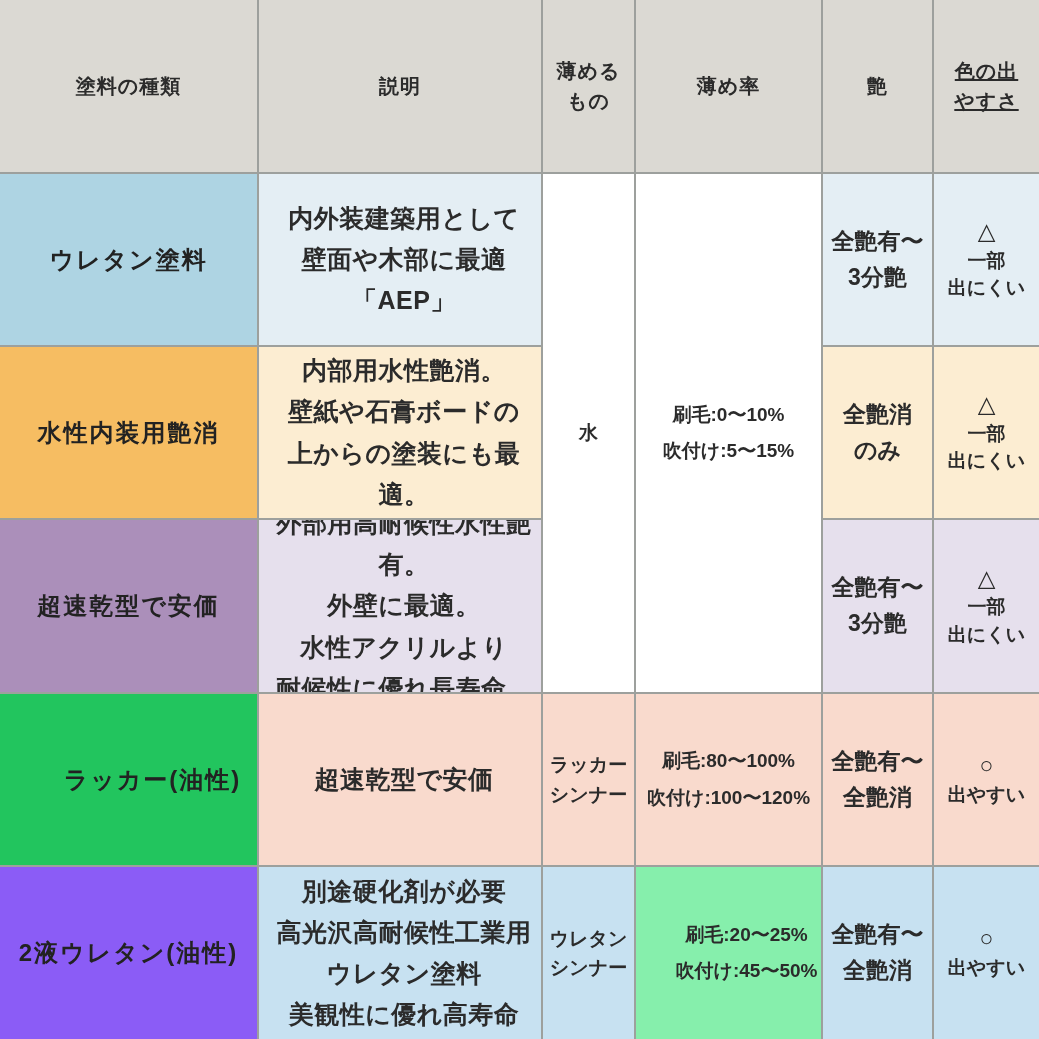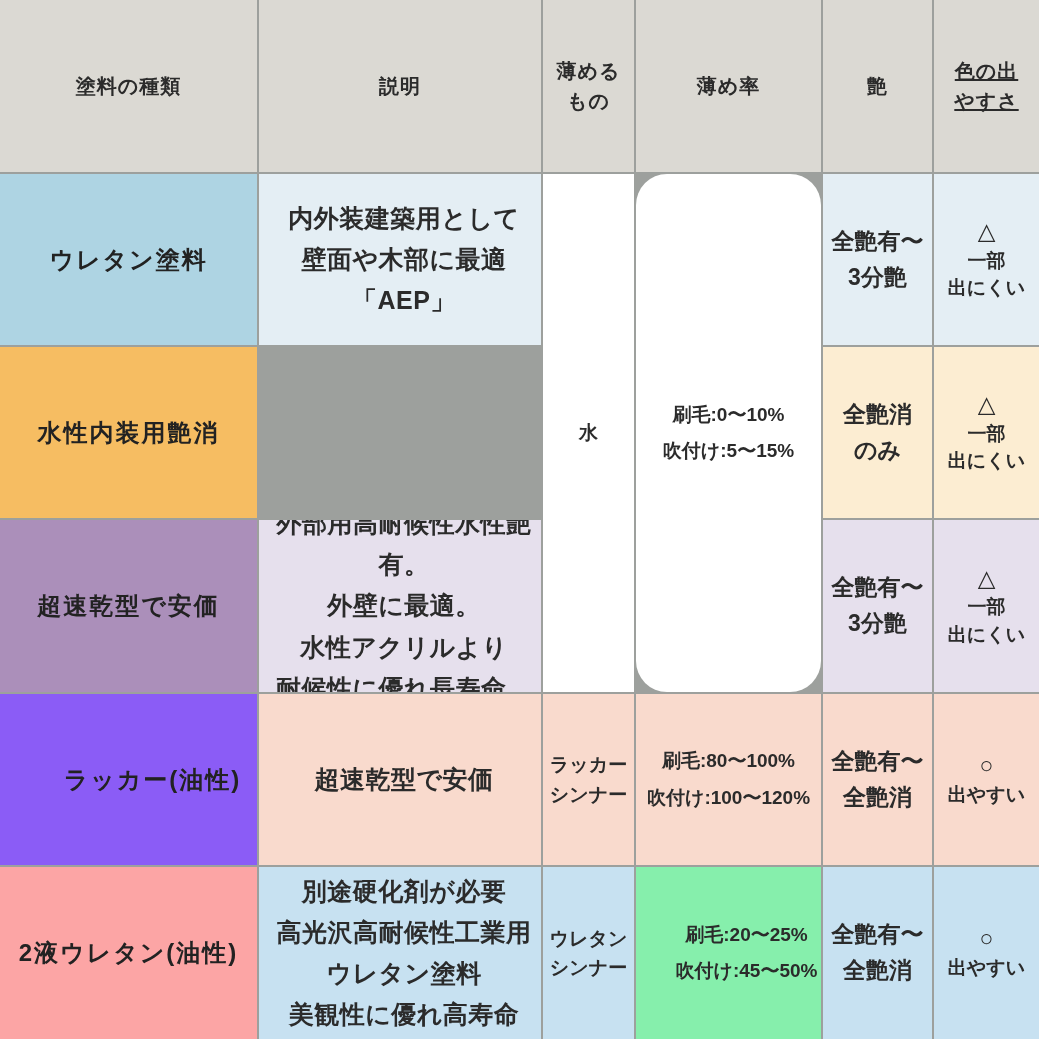--- a/index.html
+++ b/index.html
@@ -40,35 +40,38 @@
   <div class="cell header-cell c1 r1" style="background-color: rgb(219, 217, 211);">塗料の種類</div>
   <div class="cell header-cell c3 r1" style="background-color: rgb(219, 217, 211);">薄める
 もの</div>
   <div class="cell header-cell c2 r1" style="background-color: rgb(219, 217, 211);">説明</div>
   <div class="cell header-cell c4 r1" style="background-color: rgb(219, 217, 211);">薄め率</div>
   <div class="cell header-cell c5 r1" style="background-color: rgb(219, 217, 211);">艶</div>
   <div class="cell header-cell c6 r1" style="background-color: rgb(219, 217, 211); text-decoration: underline;">色の出
 やすさ</div>
 
   <div class="cell thinner-cell c3 rspan3" style="background-color: rgb(255, 255, 255);">水</div>
-  <div class="cell ratio-cell c4 rspan3" style="background-color: rgb(255, 255, 255); border-radius: 31px;">刷毛:0〜10%
+  <div class="cell ratio-cell c4 rspan3" style="background-color: rgb(255, 255, 255);">刷毛:0〜10%
 吹付け:5〜15%</div>
 
   <div class="cell name-cell c1 r2" style="background-color: rgb(174, 212, 227);">ウレタン塗料</div>
   <div class="cell desc-cell c2 r2" style="background-color: rgb(228, 238, 244);">内外装建築用として
 壁面や木部に最適「AEP」</div>
   <div class="cell gloss-cell c5 r2" style="background-color: rgb(228, 238, 244);">全艶有〜
 3分艶</div>
   <div class="cell ease-cell c6 r2" style="background-color: rgb(228, 238, 244);">
     <span class="ease-symbol">△</span>
     <span>一部
 出にくい</span>
   </div>
 
   <div class="cell name-cell c1 r3" style="background-color: rgb(246, 189, 98);">水性内装用艶消</div>
+  <div class="cell desc-cell c2 r3" style="background-color: rgb(252, 237, 210);">内部用水性艶消。
+壁紙や石膏ボードの
+上からの塗装にも最適。</div>
   <div class="cell gloss-cell c5 r3" style="background-color: rgb(252, 237, 210);">全艶消
 のみ</div>
   <div class="cell ease-cell c6 r3" style="background-color: rgb(252, 237, 210);">
     <span class="ease-symbol">△</span>
     <span>一部
 出にくい</span>
   </div>
 
   <div class="cell name-cell c1 r4" style="background-color: rgb(171, 143, 186);">超速乾型で安価</div>
   <div class="cell desc-cell c2 r4" style="background-color: rgb(230, 224, 237);">外部用高耐候性水性艶有。
@@ -76,34 +79,34 @@
 水性アクリルより
 耐候性に優れ長寿命。</div>
   <div class="cell gloss-cell c5 r4" style="background-color: rgb(230, 224, 237);">全艶有〜
 3分艶</div>
   <div class="cell ease-cell c6 r4" style="background-color: rgb(230, 224, 237);">
     <span class="ease-symbol">△</span>
     <span>一部
 出にくい</span>
   </div>
 
-  <div class="cell name-cell c1 r5" style="background-color: #8b5cf6; padding-left: 48px;">ラッカー(油性)</div>
+  <div class="cell name-cell c1 r5" style="background-color: #22c55e; padding-left: 48px;">ラッカー(油性)</div>
   <div class="cell desc-cell c2 r5" style="background-color: rgb(249, 218, 205);">超速乾型で安価</div>
   <div class="cell thinner-cell c3 r5" style="background-color: rgb(249, 218, 205);">ラッカー
 シンナー</div>
   <div class="cell ratio-cell c4 r5" style="background-color: rgb(249, 218, 205);">刷毛:80〜100%
 吹付け:100〜120%</div>
   <div class="cell gloss-cell c5 r5" style="background-color: rgb(249, 218, 205);">全艶有〜
 全艶消</div>
   <div class="cell ease-cell c6 r5" style="background-color: rgb(249, 218, 205);">
     <span class="ease-symbol">○</span>
     <span>出やすい</span>
   </div>
 
-  <div class="cell name-cell c1 r6" style="background-color: #fca5a5;">2液ウレタン(油性)</div>
+  <div class="cell name-cell c1 r6" style="background-color: #8b5cf6;">2液ウレタン(油性)</div>
   <div class="cell desc-cell c2 r6" style="background-color: rgb(199, 225, 241);">別途硬化剤が必要
 高光沢高耐候性工業用
 ウレタン塗料
 美観性に優れ高寿命</div>
   <div class="cell thinner-cell c3 r6" style="background-color: rgb(199, 225, 241);">ウレタン
 シンナー</div>
   <div class="cell ratio-cell c4 r6" style="background-color: #86efac; padding-left: 36px;">刷毛:20〜25%
 吹付け:45〜50%</div>
   <div class="cell gloss-cell c5 r6" style="background-color: rgb(199, 225, 241);">全艶有〜
 全艶消</div>

